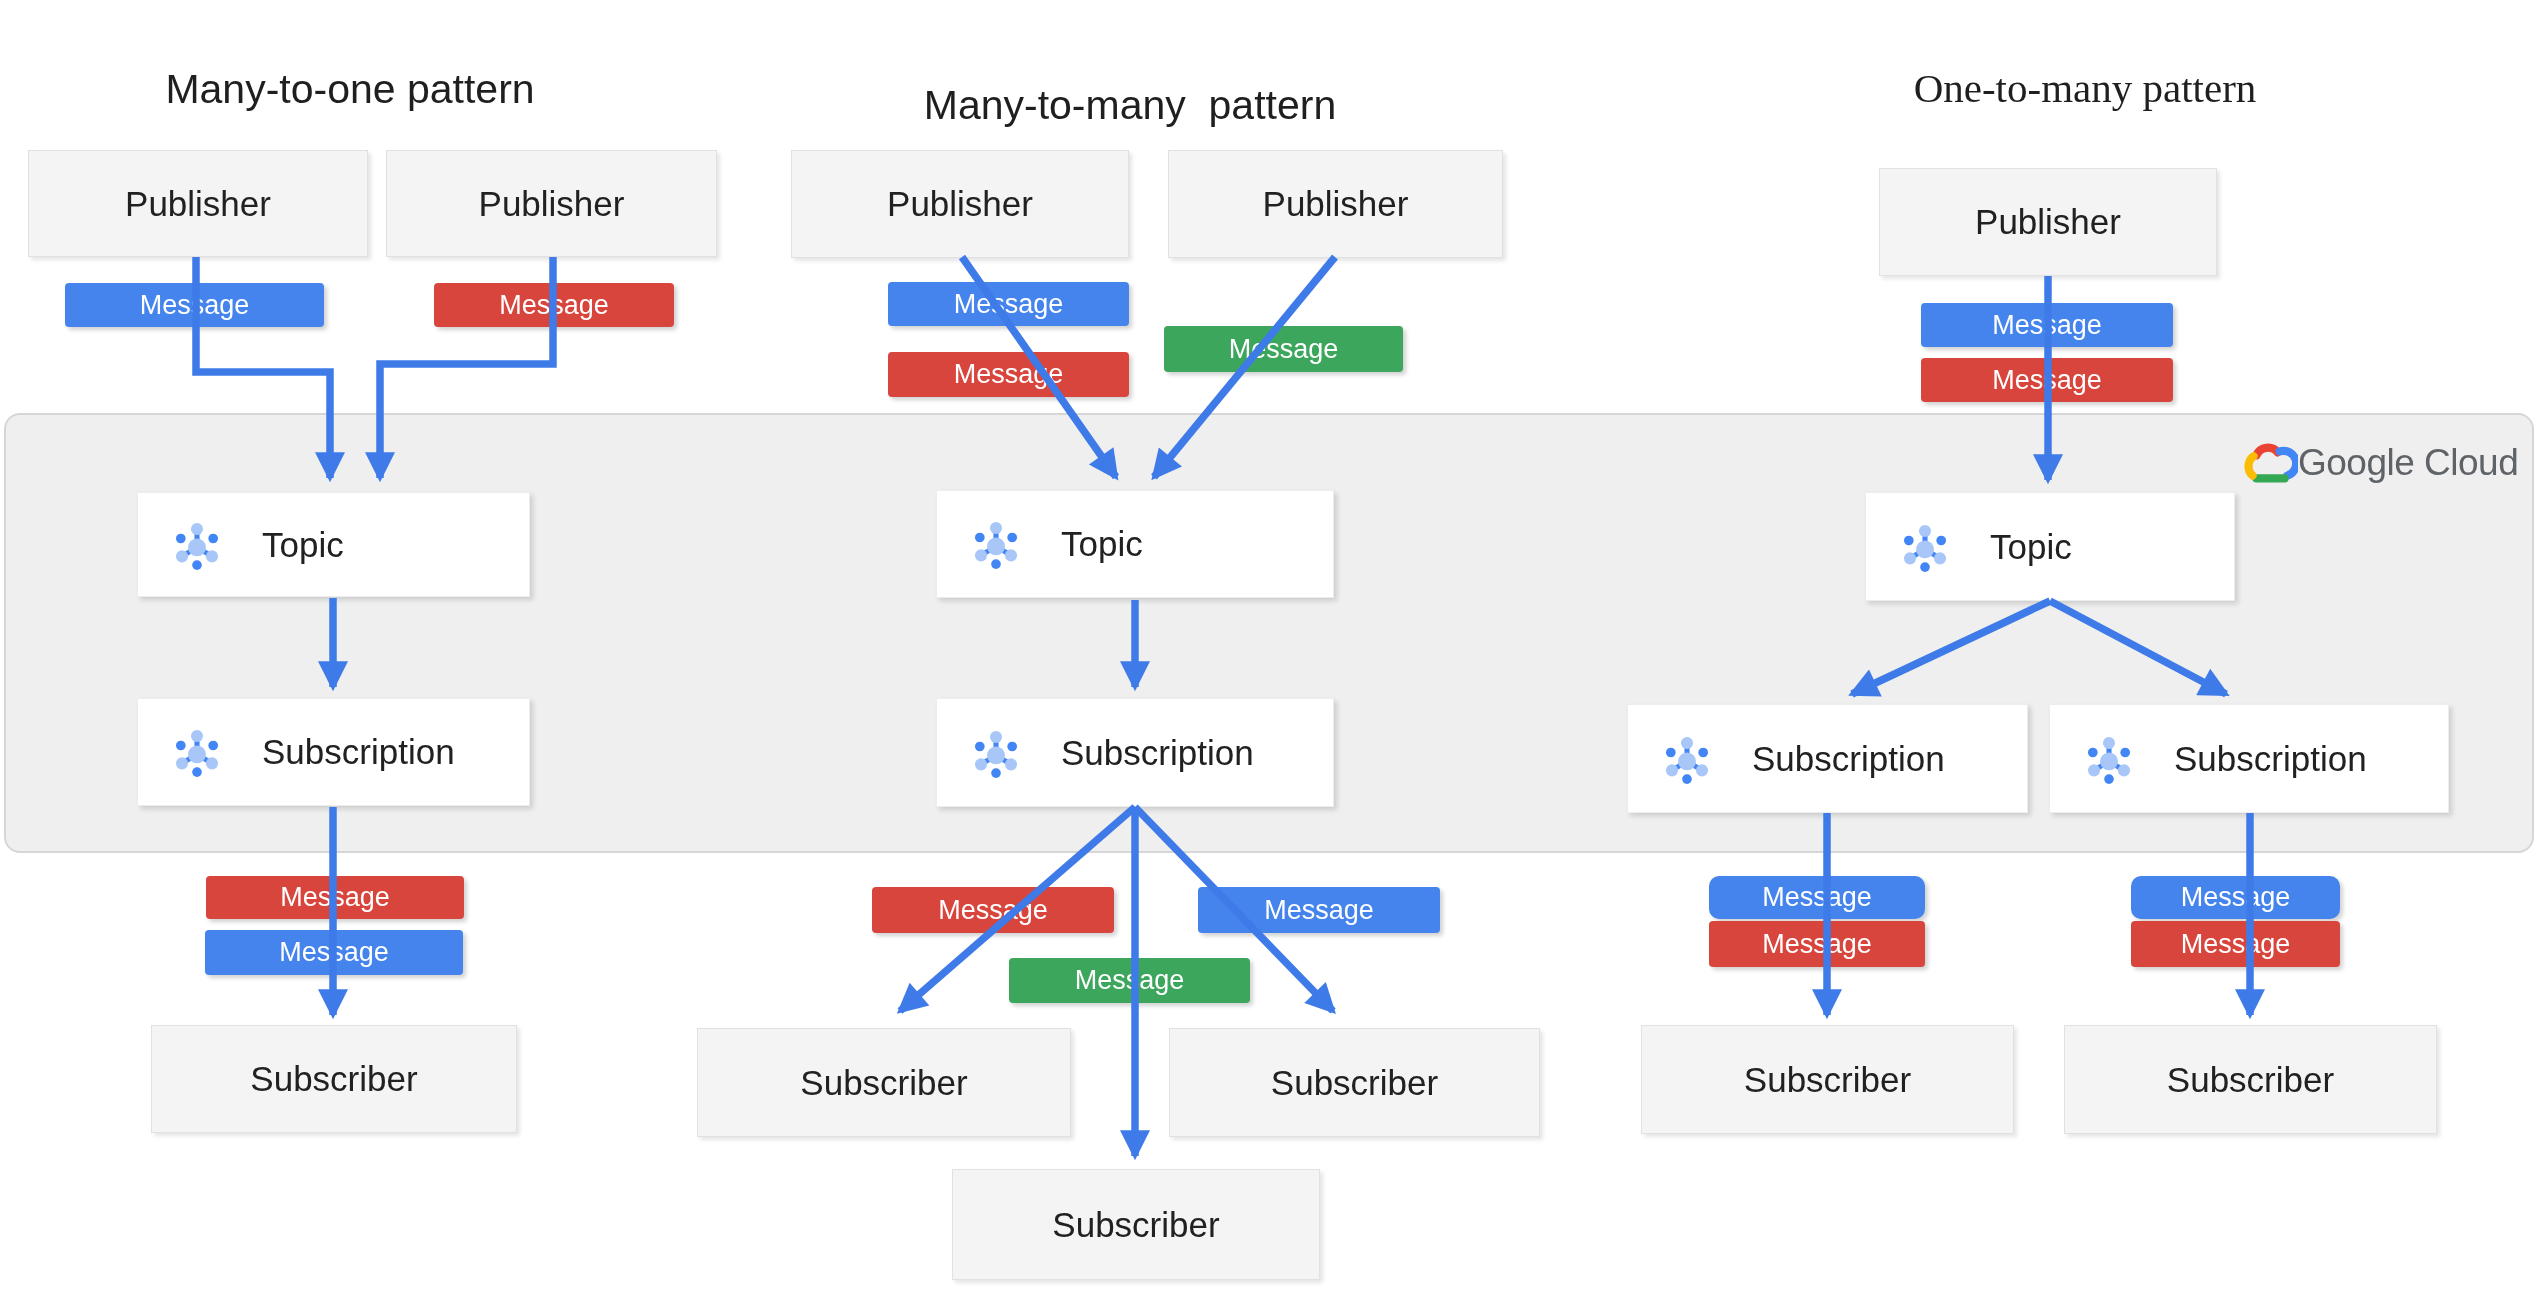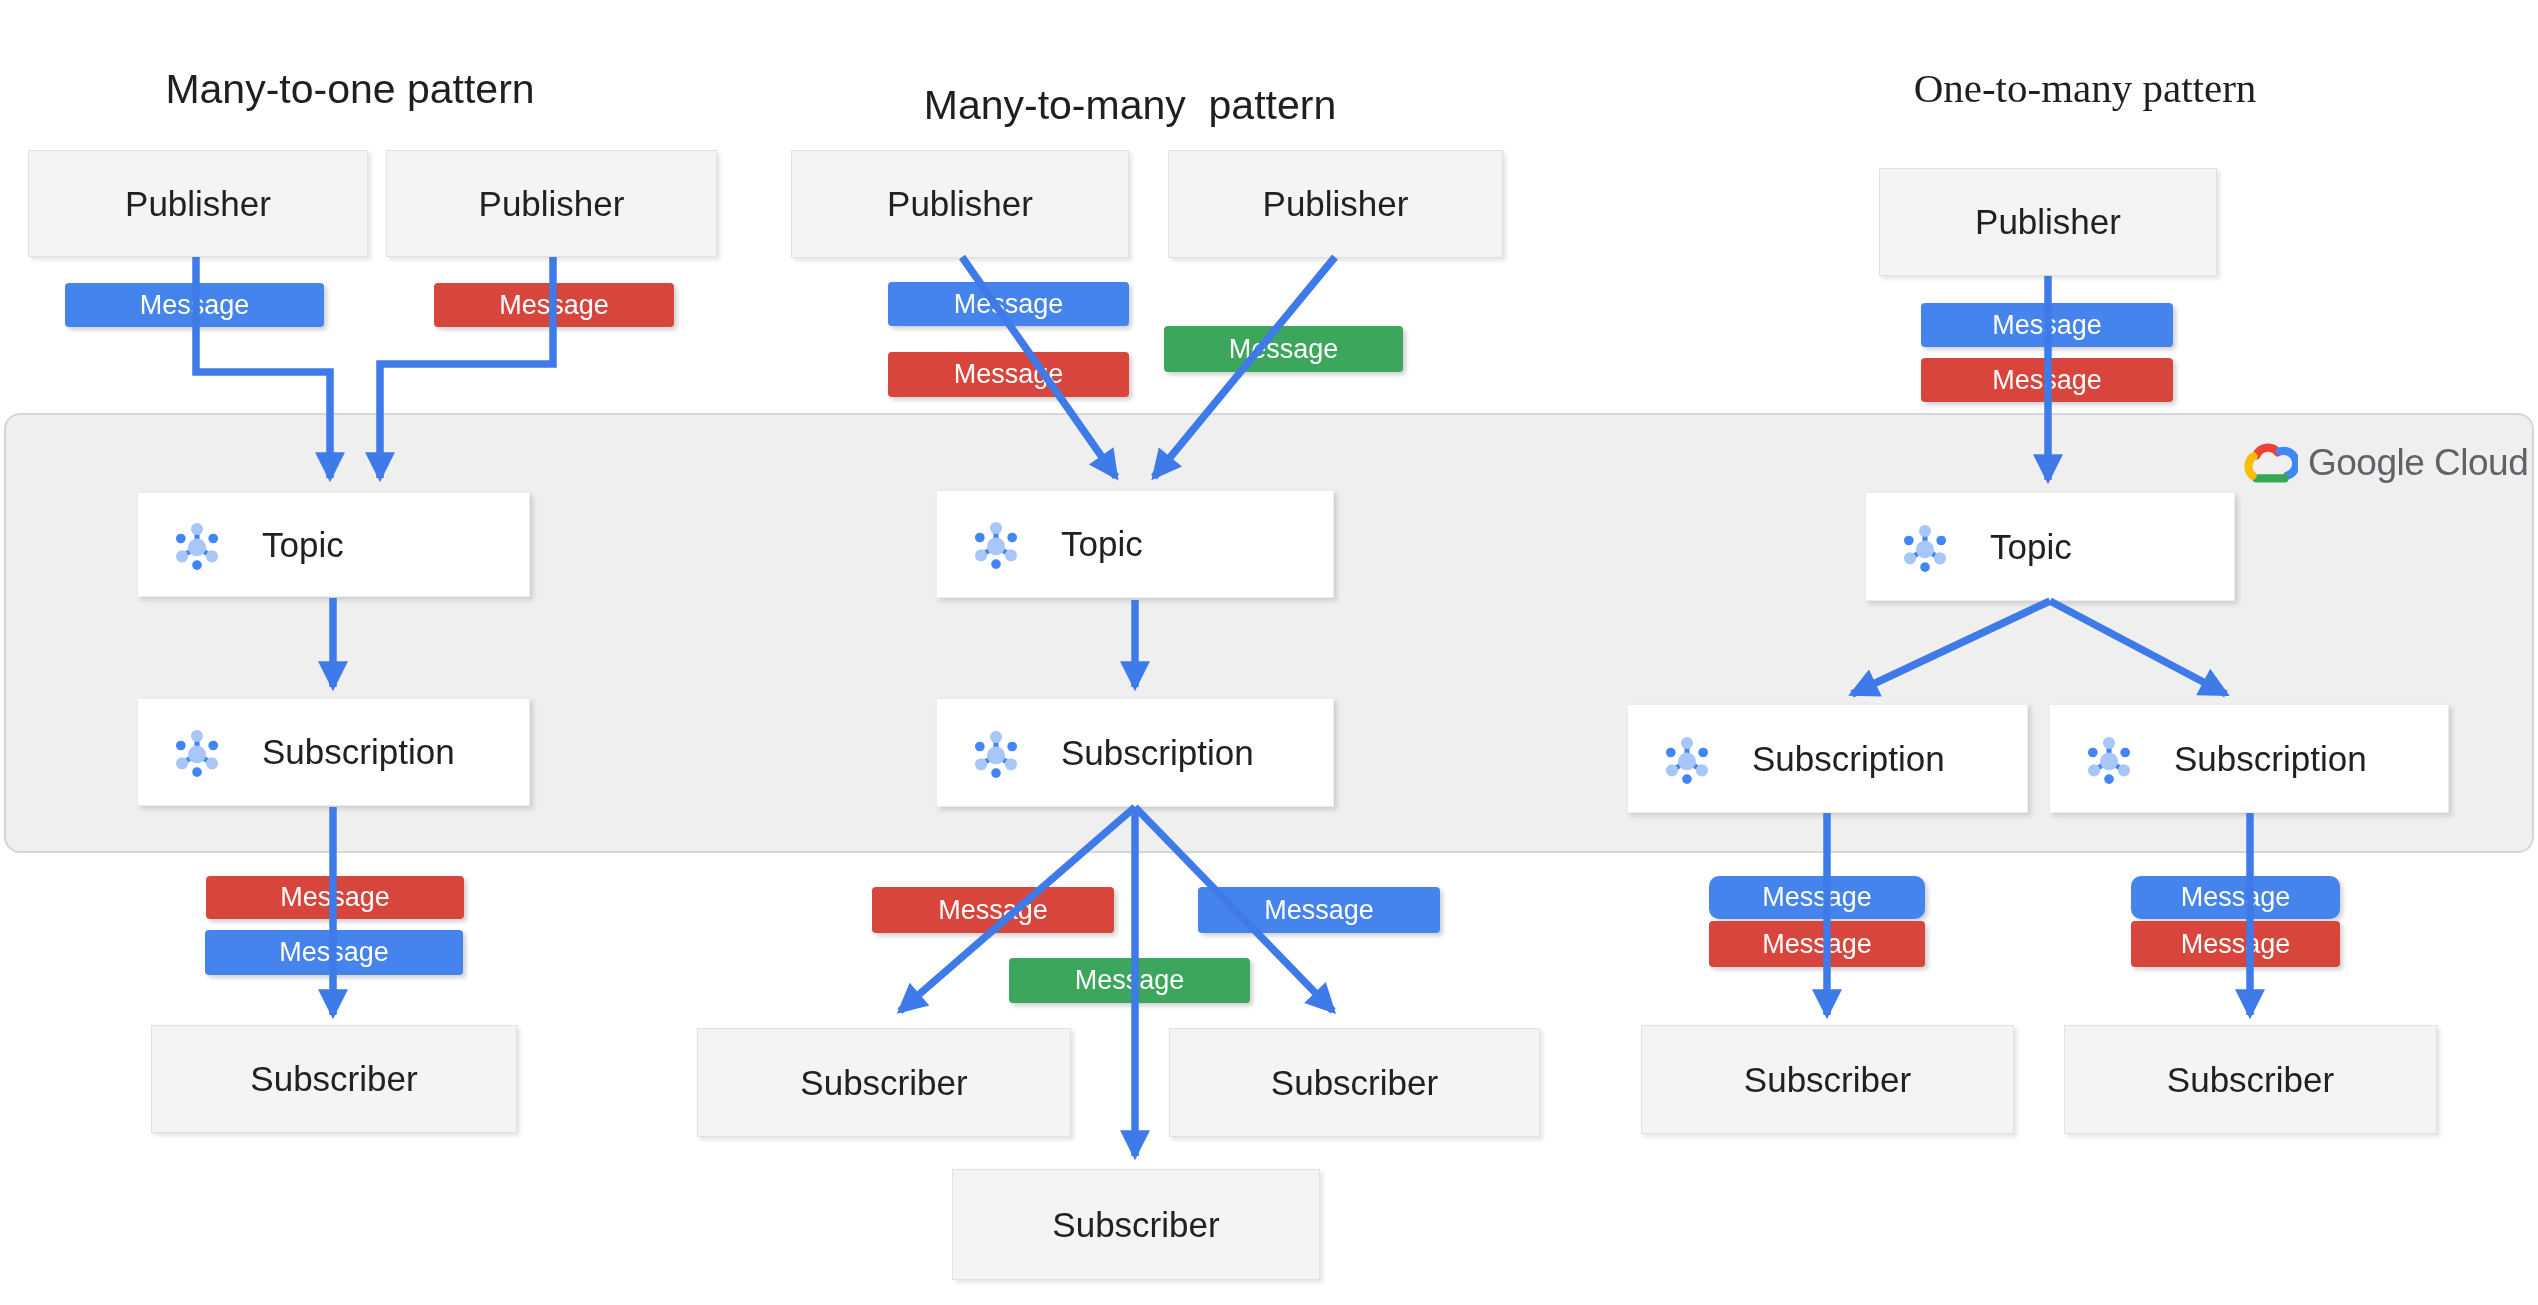--- a/index.html
+++ b/index.html
@@ -15,21 +15,21 @@
         justify-content:flex-start;padding-left:30px;}
   .psicon{width:58px;height:58px;margin-right:36px;flex:0 0 auto;}
   .psicon svg{width:100%;height:100%;display:block;}
   .badge{position:absolute;box-sizing:border-box;display:flex;align-items:center;justify-content:center;
          color:#ffffff;font-size:27px;border-radius:4px;box-shadow:3px 3px 4px rgba(0,0,0,0.18);z-index:2;}
   .badge.blue{background:#4484EC;}
   .badge.red{background:#D8453C;}
   .badge.green{background:#3CA65C;}
   .badge.round{border-radius:10px;}
   .connectors{position:absolute;left:0;top:0;width:2538px;height:1305px;z-index:5;pointer-events:none;}
-  .logo{position:absolute;left:2240px;top:438px;display:flex;align-items:center;gap:10px;z-index:1;}
+  .logo{position:absolute;left:2240px;top:438px;display:flex;align-items:center;gap:0;z-index:1;}
   .logo-icon{width:58px;height:50px;}
   .logo-icon svg{width:100%;height:100%;display:block;}
   .logo-text{font-size:37px;color:#5F6368;letter-spacing:-0.5px;white-space:pre;}
 </style>
 </head>
 <body>
 
 <div class="stage">
 
   <div class="band"></div>

